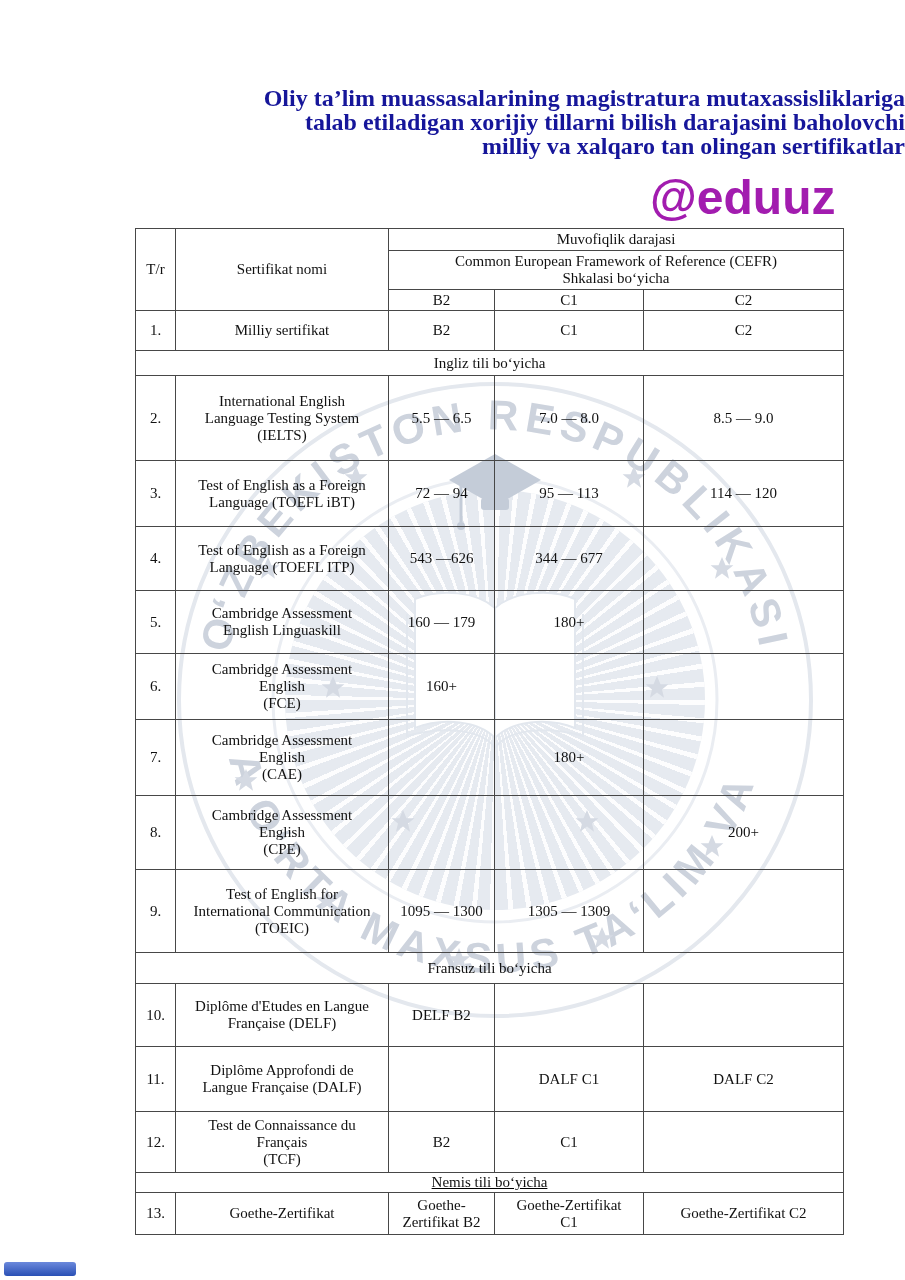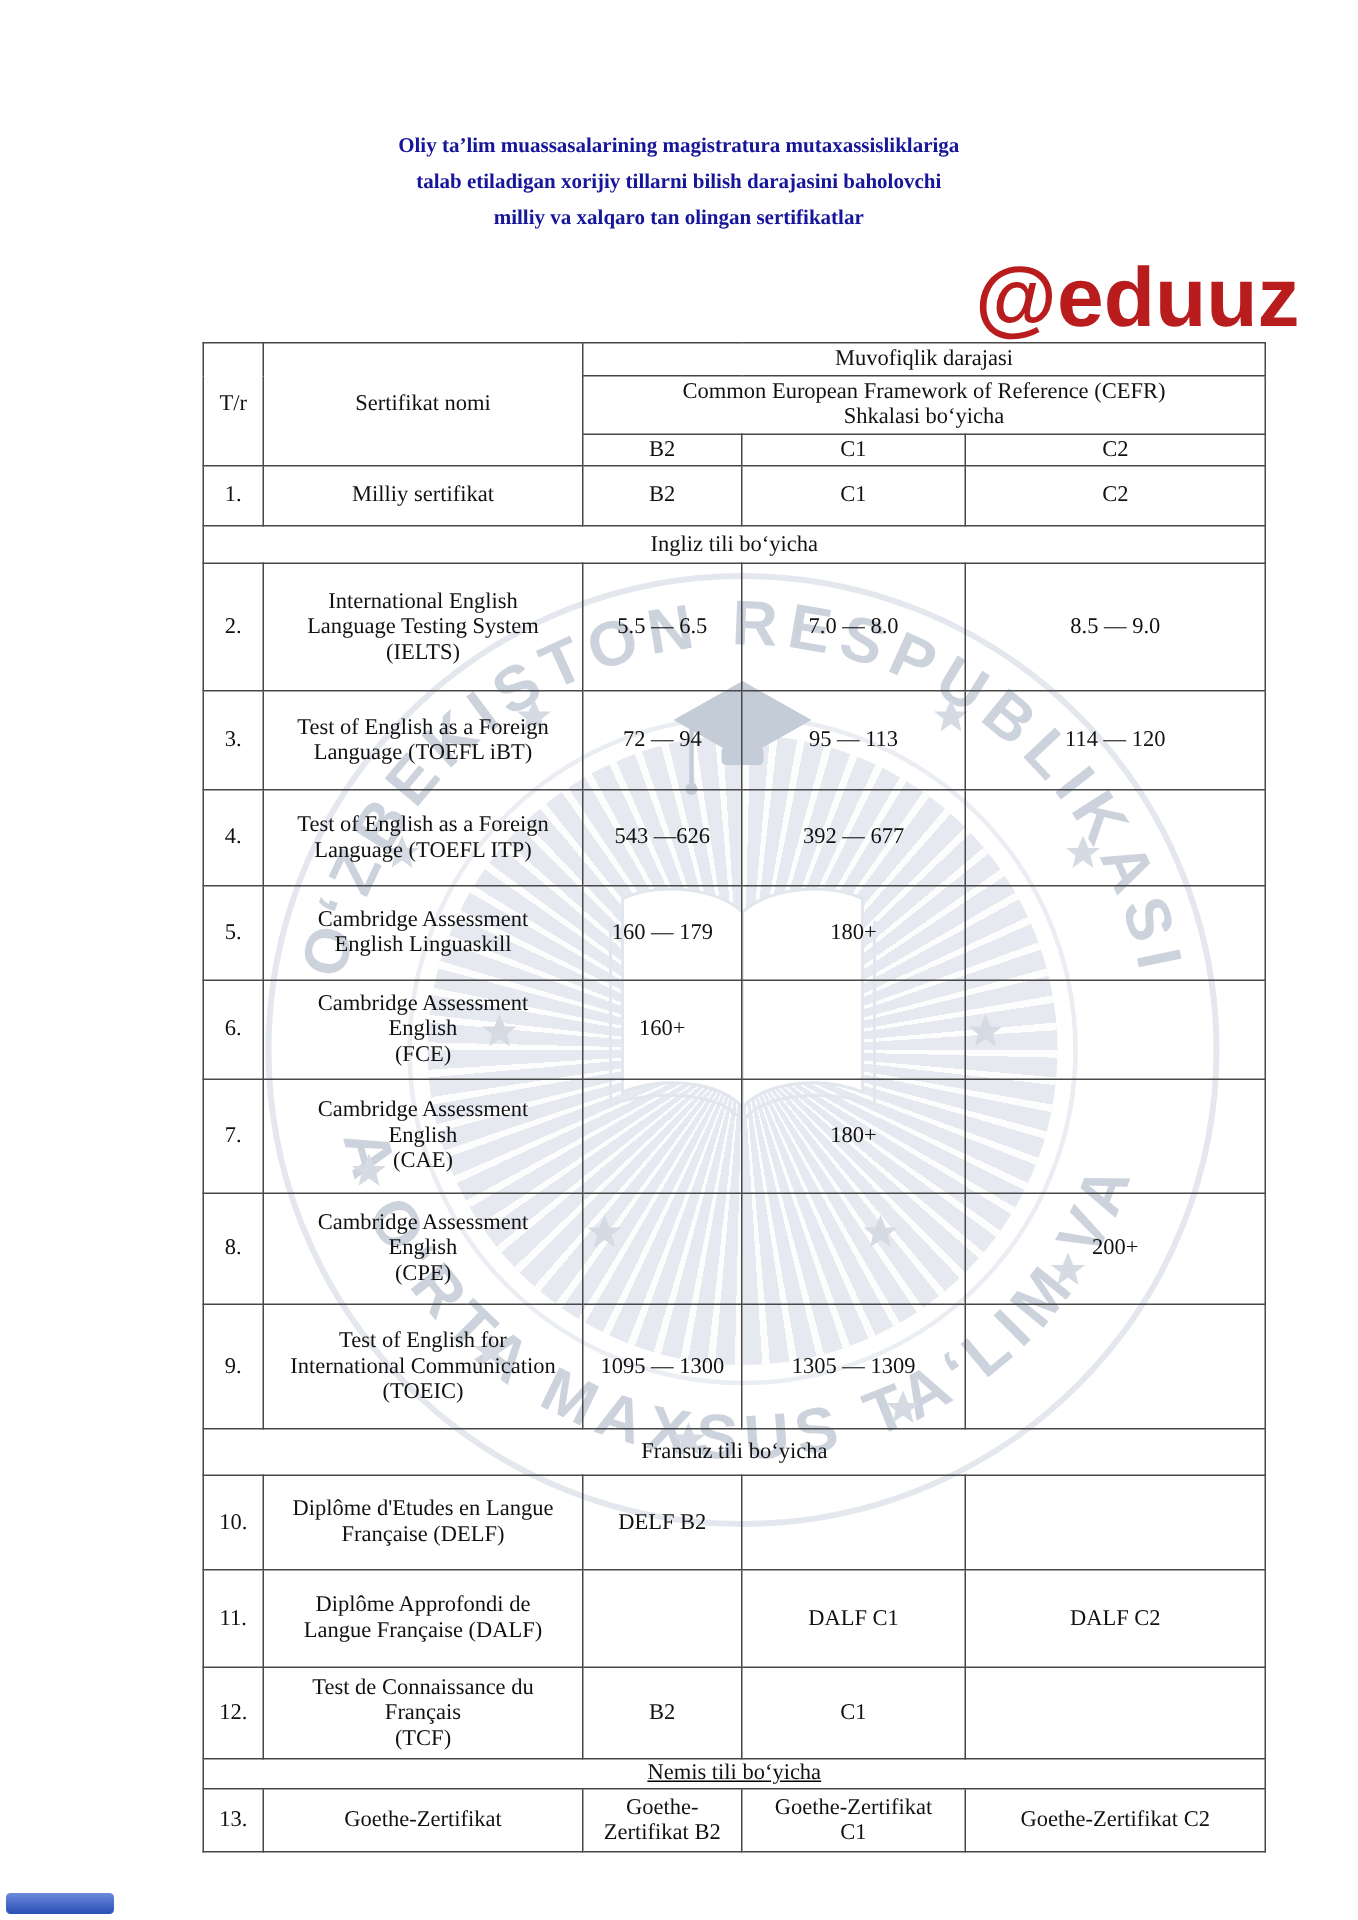--- a/index.html
+++ b/index.html
@@ -10,25 +10,25 @@
   #watermark{position:absolute;left:165px;top:370px;width:660px;height:660px;z-index:0;}
   .wm-disc{position:absolute;inset:120px;border-radius:50%;background:#e6eaf0;}
   .wm-rays{position:absolute;inset:120px;border-radius:50%;
            background:repeating-conic-gradient(rgba(255,255,255,0.92) 0deg 1.4deg,
                                                rgba(255,255,255,0) 1.4deg 5deg);}
   #wm-svg{position:absolute;left:0;top:0;}
   .seal-ring-text{font-family:"Liberation Sans",sans-serif;font-weight:bold;
                   fill:#cdd3dd;font-size:42px;letter-spacing:6px;}
 
   
-  #title{position:absolute;top:86px;left:0;width:100%;text-align:center;
-         color:#16169a;font-weight:bold;font-size:14px;line-height:24px;z-index:2;}
+  #title{position:absolute;top:86px;left:0;width:100%;text-align:right;
+         color:#16169a;font-weight:bold;font-size:24px;line-height:24px;z-index:2;}
   #handle{position:absolute;left:650px;top:176px;z-index:2;
           font-family:"Liberation Sans",sans-serif;font-weight:bold;
-          font-size:56px;line-height:44px;color:#b91c1c;}
+          font-size:48px;line-height:44px;color:#a21caf;}
 
   
   #cert-table{position:absolute;left:135px;top:228px;width:709px;z-index:1;
               border-collapse:collapse;table-layout:fixed;background:transparent;}
   #cert-table th,#cert-table td{border:1px solid #474747;text-align:center;
               vertical-align:middle;padding:1px 3px;font-size:15px;color:#111;
               white-space:pre-line;overflow:hidden;font-weight:normal;}
   #cert-table th{font-weight:normal;}
   tr.hr1{height:22px;} tr.hr2{height:39px;} tr.hr3{height:21px;}
   td.section-cell{font-weight:bold;}
@@ -155,21 +155,21 @@
 Language (TOEFL iBT)</td>
           <td>72 — 94</td>
           <td>95 — 113</td>
           <td>114 — 120</td>
         </tr>
         <tr style="height: 64px;">
           <td>4.</td>
           <td>Test of English as a Foreign
 Language (TOEFL ITP)</td>
           <td>543 —626</td>
-          <td>392 — 677</td>
+          <td>344 — 677</td>
           <td></td>
         </tr>
         <tr style="height: 63px;">
           <td>5.</td>
           <td>Cambridge Assessment
 English Linguaskill</td>
           <td class="v-top">160 — 179</td>
           <td class="v-top">180+</td>
           <td class="v-top"></td>
         </tr>

